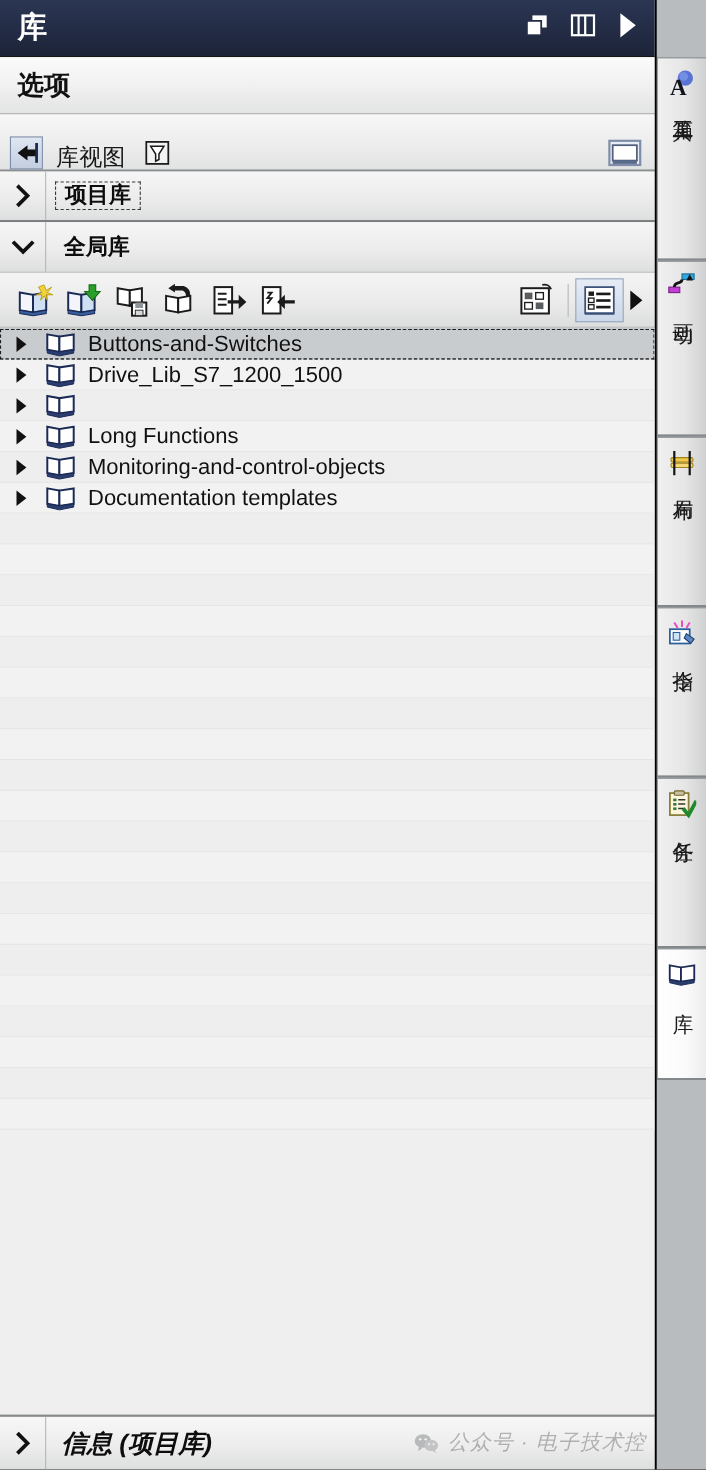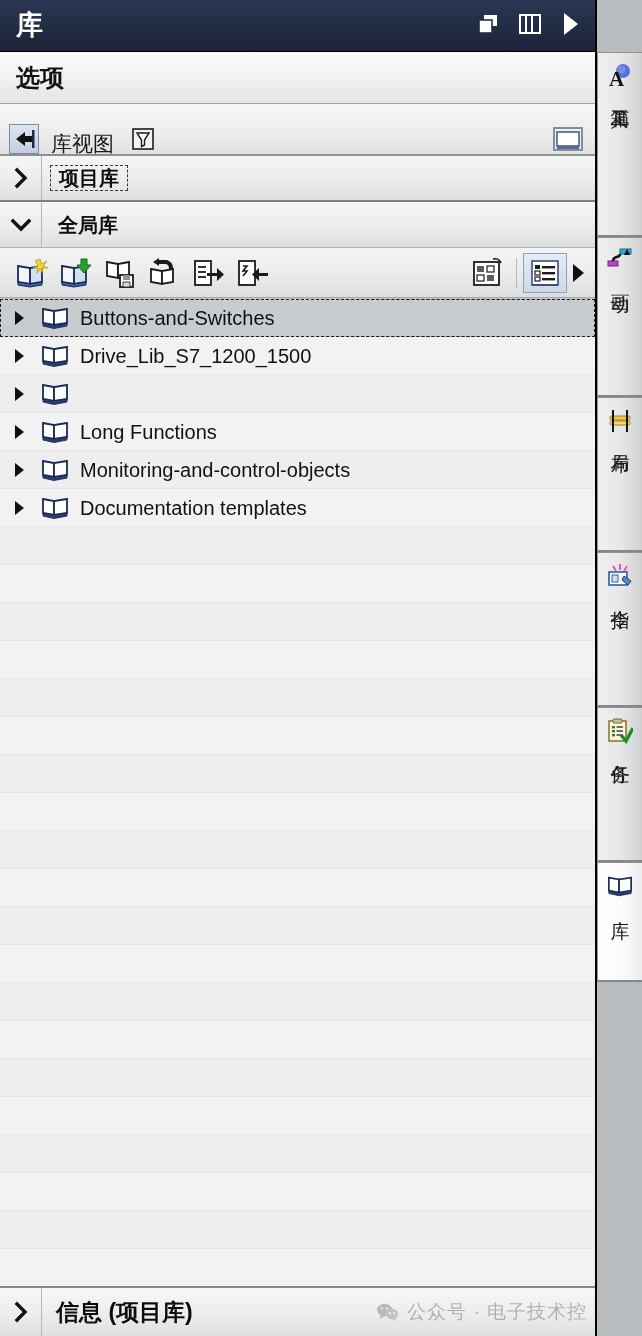--- a/index.html
+++ b/index.html
@@ -140,21 +140,21 @@
 
   
   .tree {
     flex: 1 1 auto;
     position: relative;
     overflow: hidden;
     background: #efefef;
     border-top: 1px solid #c3c5c7;
   }
   .tree-row {
-    height: 38px;
+    height: 28px;
     display: flex; align-items: center;
     border-bottom: 1px solid #e4e5e6;
     position: relative;
   }
   .tree-row.odd  { background: #eeeeee; }
   .tree-row.even { background: #f2f2f2; }
   .tree-row.item { cursor: pointer; }
   .tree-row.selected {
     background: #c9cccf;
     border-top: 1px dashed #1e1e1e;
@@ -176,20 +176,21 @@
     white-space: nowrap; line-height: 1;
   }
 
   
   .info-bar {
     height: 50px; flex: 0 0 50px;
     display: flex; align-items: center;
     background: linear-gradient(to bottom, #f7f7f7 0%, #ededed 55%, #dddede 100%);
     border-top: 2px solid #86898b;
     position: relative;
+    font-style: italic;
   }
   .info-chev {
     width: 42px; flex: 0 0 42px; height: 100%;
     display: flex; align-items: center; justify-content: center;
     cursor: pointer; border-right: 1px solid #b4b7b9;
   }
   .info-label {
     font-size: 23px; font-weight: bold; color: #0d0d0d;
     margin-left: 14px; line-height: 1;
   }

